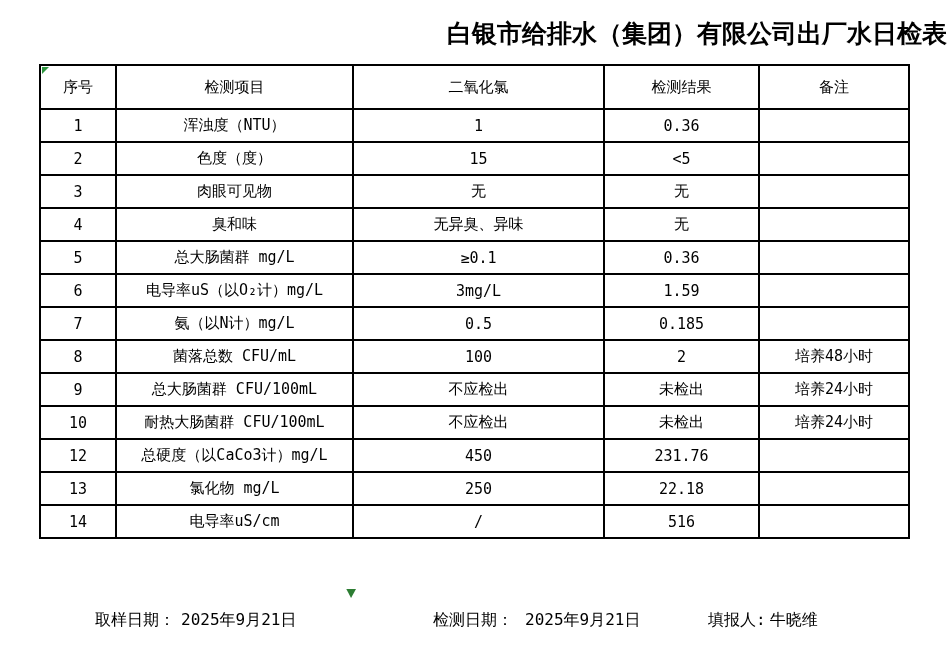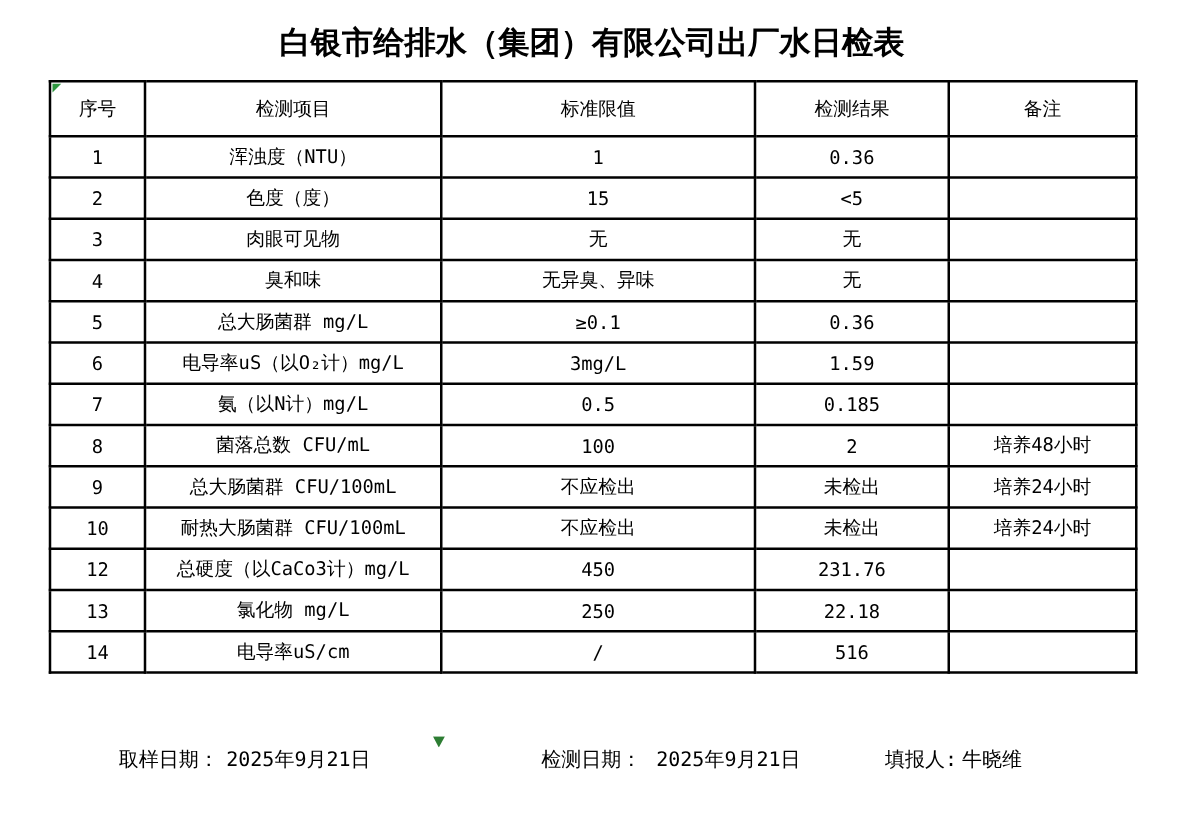--- a/index.html
+++ b/index.html
@@ -4,21 +4,21 @@
 <style>
   html,body { margin:0; padding:0; }
   body {
     width:947px; height:653px; position:relative;
     background:#ffffff; color:#000000;
     font-family:"DejaVu Sans Mono","Liberation Mono",monospace;
     overflow:hidden;
   }
   .page-title {
     position:absolute; top:19px; left:0; width:947px;
-    margin:0; text-align:center;
+    margin:0; text-align:right;
     font-size:25px; line-height:30px; font-weight:bold;
     font-family:"DejaVu Sans Mono","Liberation Mono",monospace;
   }
   table.report {
     position:absolute; top:64px; left:39px;
     width:869px; border-collapse:collapse; table-layout:fixed;
   }
   table.report th, table.report td {
     border:2px solid #000000;
     text-align:center; vertical-align:middle;
@@ -31,21 +31,21 @@
   .corner-marker {
     position:absolute; top:1px; left:1px; width:0; height:0;
     border-top:7px solid #2e9640; border-right:7px solid transparent;
   }
   .spill-marker {
     position:absolute; top:589px; left:345px;
     width:11px; height:9px; background:#2d7d33;
     clip-path:polygon(12% 0, 100% 0, 55% 100%);
   }
   .footer { position:absolute; top:598px; left:0; width:947px; height:20px; font-size:16px; }
-  .footer .seg { position:absolute; top:0; white-space:nowrap;text-align:center; }
+  .footer .seg { position:absolute; top:12px; white-space:nowrap;text-align:center; }
   .seg-sampling { left:95px; }
   .seg-testing  { left:433px; }
   .seg-reporter { left:708px; }
   .seg-sampling .val { margin-left:6px; }
   .seg-testing  .val { margin-left:12px; }
   .seg-reporter .val { margin-left:4px; }
 </style>
 </head>
 <body>
 
@@ -59,21 +59,21 @@
       <col style="width:155px">
       <col style="width:150px">
   </colgroup>
   <thead>
     <tr>
       <th class="seq-header">
         <span class="corner-marker"></span>
         <span>序号</span>
       </th>
       <th>检测项目</th>
-      <th>标准限值</th>
+      <th>二氧化氯</th>
       <th>检测结果</th>
       <th>备注</th>
     </tr>
   </thead>
   <tbody>
     <tr>
       <td>1</td>
       <td>浑浊度（NTU）</td>
       <td>1</td>
       <td>0.36</td>

